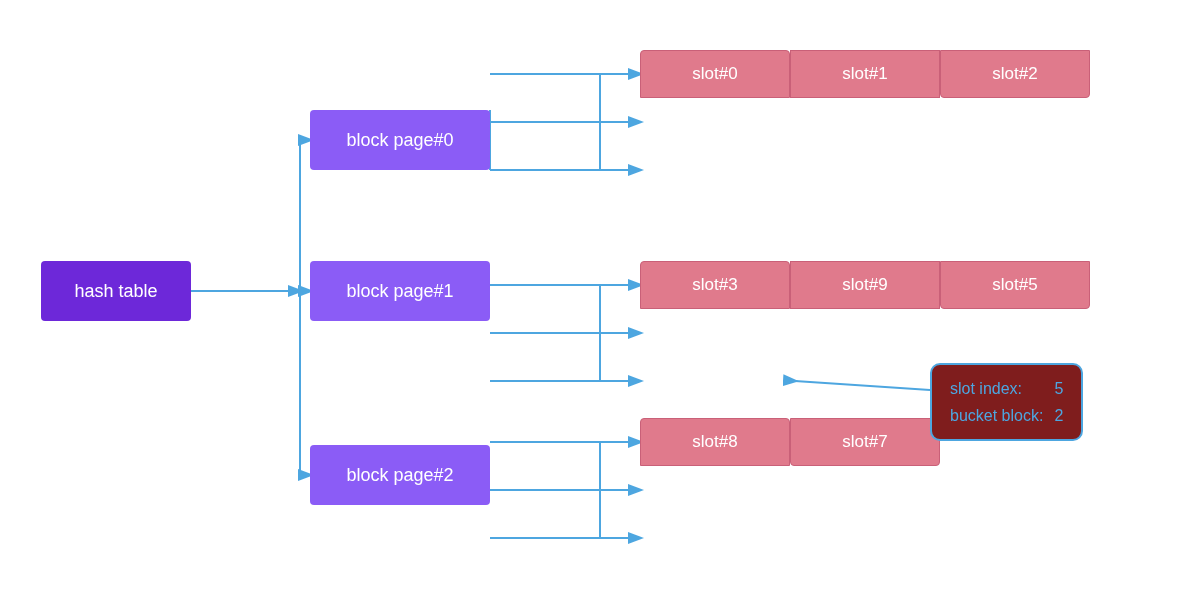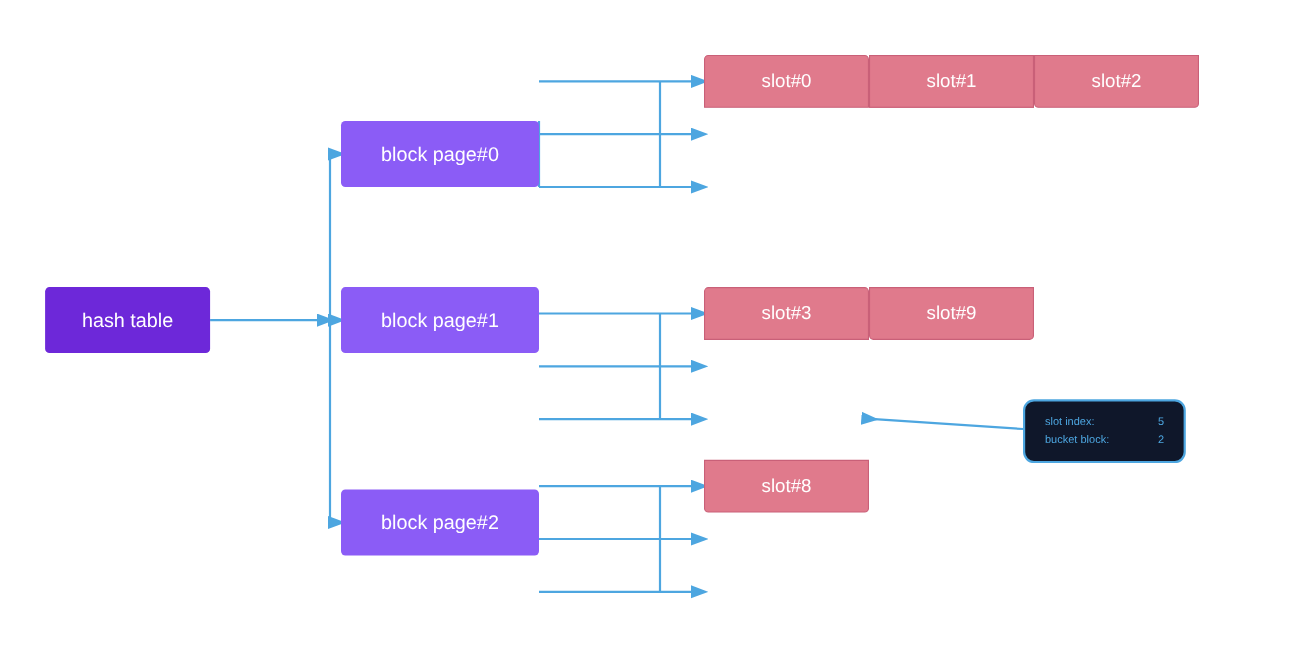--- a/index.html
+++ b/index.html
@@ -73,22 +73,22 @@
     .sg2 { left: 640px; top: 418px; }
 
     
     .tooltip-box {
       position: absolute;
       left: 930px;
       top: 363px;
       border: 2px solid #4da6e0;
       border-radius: 10px;
       padding: 10px 18px;
-      background: #0f172a;
-      font-size: 10px;
+      background: #7f1d1d;
+      font-size: 16px;
       color: #4da6e0;
       line-height: 1.7;
     }
     .tooltip-box span.label { display: inline-block; width: 100px; }
     .tooltip-box span.val { }
 
     svg.lines {
       position: absolute;
       top: 0; left: 0;
       width: 1193px;
@@ -168,24 +168,26 @@
 
   <div class="slots-group sg0">
     <div class="slot">slot#0</div>
     <div class="slot">slot#1</div>
     <div class="slot">slot#2</div>
   </div>
 
   <div class="slots-group sg1">
     <div class="slot">slot#3</div>
     <div class="slot">slot#9</div>
+    <div class="slot">slot#5</div>
   </div>
 
   <div class="slots-group sg2">
     <div class="slot">slot#8</div>
+    <div class="slot">slot#7</div>
   </div>
 
   <div class="tooltip-box">
     <div>
       <span class="label">slot index:</span>
       <span class="val">5</span>
     </div>
     <div>
       <span class="label">bucket block:</span>
       <span class="val">2</span>

